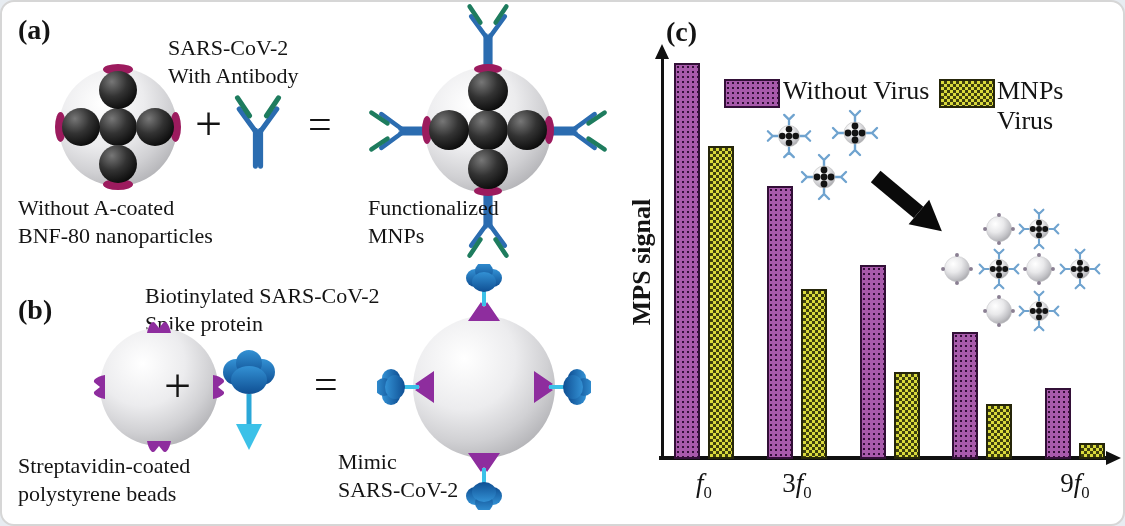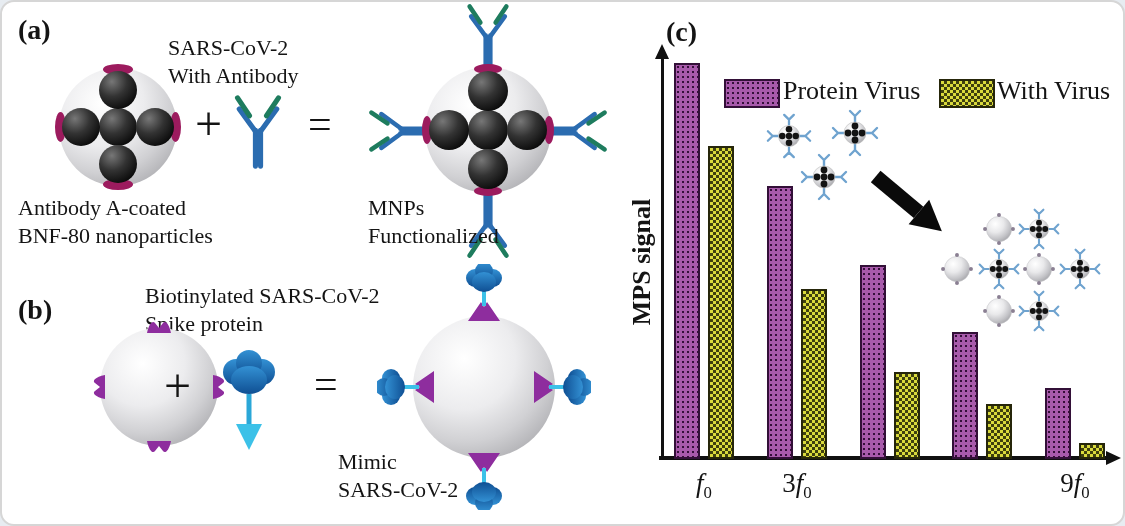--- a/index.html
+++ b/index.html
@@ -181,26 +181,26 @@
       <div class="patch" style="left:119px;top:49px;width:10px;height:28px"></div>
       <div class="ndot" style="left:43px;top:43px;width:40px;height:40px"></div>
       <div class="ndot" style="left:43px;top:4px;width:40px;height:40px"></div>
       <div class="ndot" style="left:43px;top:82px;width:40px;height:40px"></div>
       <div class="ndot" style="left:4px;top:43px;width:40px;height:40px"></div>
       <div class="ndot" style="left:82px;top:43px;width:40px;height:40px"></div>
     </div>
   </div>
 
   <div class="abs cap" style="left:16px;top:192px">
-    <div>Antibody A-coated</div>
+    <div>Without A-coated</div>
     <div>BNF-80 nanoparticles</div>
   </div>
   <div class="abs cap" style="left:366px;top:192px">
+    <div>Functionalized</div>
     <div>MNPs</div>
-    <div>Functionalized</div>
   </div>
 
   <div class="abs panel-label" style="left:16px;top:292px">(b)</div>
 
   <div class="abs cap" style="left:143px;top:280px">
     <div>Biotinylated SARS-CoV-2</div>
     <div>Spike protein</div>
   </div>
 
   <div class="sphere" style="left:98px;top:326px;width:118px;height:118px">
@@ -235,20 +235,24 @@
         <use href="#spikeunit"></use>
       </svg>
     <svg class="abs rot-90" style="left:-8px;top:96px" width="44" height="58">
         <use href="#spikeunit"></use>
       </svg>
     <svg class="abs rot90" style="left:148px;top:96px" width="44" height="58">
         <use href="#spikeunit"></use>
       </svg>
   </div>
 
+  <div class="abs cap" style="left:16px;top:450px">
+    <div>Streptavidin-coated</div>
+    <div>polystyrene beads</div>
+  </div>
   <div class="abs cap" style="left:336px;top:446px">
     <div>Mimic</div>
     <div>SARS-CoV-2</div>
   </div>
 
   <div class="abs panel-label" style="left:664px;top:14px">(c)</div>
 
   <div class="abs" style="left:560px;top:245px;width:160px;text-align:center;font-size:26px;font-weight:bold;transform:rotate(-90deg)">MPS signal</div>
 
   <div class="axis" style="left:659px;top:56px;width:3px;height:401px"></div>
@@ -266,23 +270,23 @@
       <div class="bar pat-checker" style="left: 799px; top: 285px; height: 170px;"></div>
       <div class="bar pat-checker" style="left: 892px; top: 368px; height: 87px;"></div>
       <div class="bar pat-checker" style="left: 984px; top: 400px; height: 55px;"></div>
       <div class="bar pat-checker" style="left: 1077px; top: 439px; height: 16px;"></div>
       <div class="tick" style="left: 667px;"><i>f</i><sub>0</sub></div>
       <div class="tick" style="left: 760px;">3<i>f</i><sub>0</sub></div>
       <div class="tick" style="left: 1038px;">9<i>f</i><sub>0</sub></div>
     </div>
 
   <span class="swatch pat-dots" style="left:722px;top:77px"></span>
-  <span class="legend-label" style="left:781px;top:74px">Protein Virus</span>
+  <span class="legend-label" style="left:781px;top:74px">Without Virus</span>
   <span class="swatch pat-checker" style="left:937px;top:77px"></span>
-  <span class="legend-label" style="left:995px;top:74px">With Virus</span>
+  <span class="legend-label" style="left:995px;top:74px">MNPs Virus</span>
 
   <svg class="abs" style="left:763px;top:110px" width="48" height="48">
       <use href="#mnp"></use>
     </svg>
   <svg class="abs" style="left:828px;top:106px" width="50" height="50">
       <use href="#mnp"></use>
     </svg>
   <svg class="abs" style="left:797px;top:150px" width="50" height="50">
       <use href="#mnp"></use>
     </svg>

